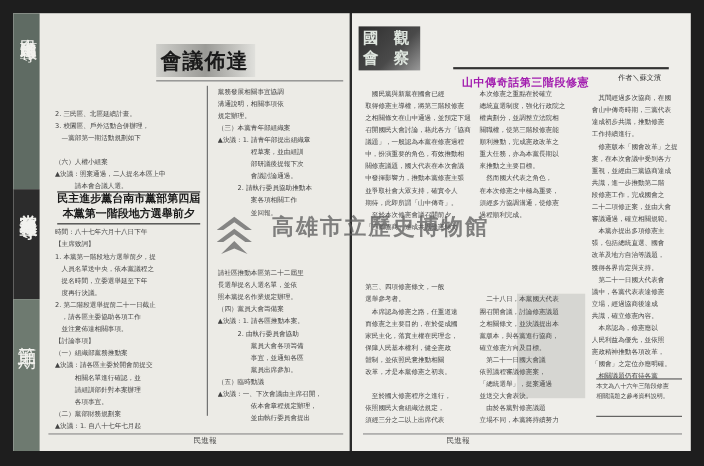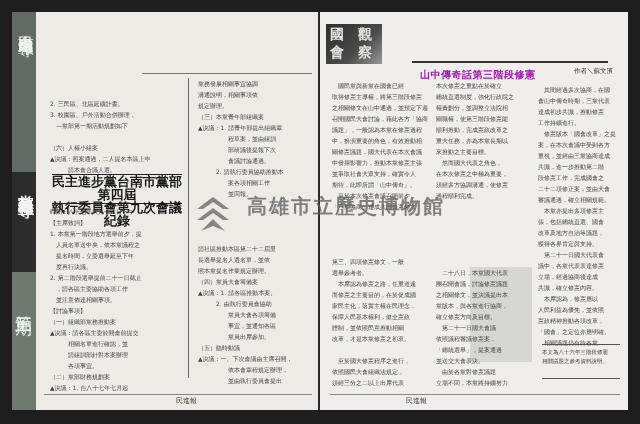--- a/index.html
+++ b/index.html
@@ -19,30 +19,30 @@
   .vt3{top:290px;font-size:17px;letter-spacing:2px;}
   
   .lhead{position:absolute;left:130px;top:28px;width:90px;height:30px;background:linear-gradient(90deg,#cfcfcb,#9a9a96 50%,#e0e0dc);}
   .lhead span{position:absolute;left:4px;top:3px;font-size:19px;font-weight:bold;color:#1b1b1b;letter-spacing:1px;}
   .lhead-line{position:absolute;left:130px;top:61px;width:170px;height:1px;background:#777;}
   .col{position:absolute;font-size:6px;line-height:11px;color:#444;}
   .col p{margin:0;white-space:nowrap;overflow:hidden;}
   .lc1{left:38px;top:86px;width:132px;}
   .lc2{left:186px;top:66px;width:112px;}
   .colsep{position:absolute;left:176px;top:66px;width:1px;height:300px;background:#666;}
-  .boxhead{position:absolute;left:40px;top:162px;width:130px;height:28px;border-top:1.5px solid #222;border-bottom:1.5px solid #222;font-size:13px;font-weight:bold;line-height:13px;color:#1a1a1a;text-align:center;}
+  .boxhead{position:absolute;left:40px;top:162px;width:130px;height:28px;border-top:1.5px solid #222;border-bottom:1.5px solid #222;font-size:10px;font-weight:bold;line-height:13px;color:#1a1a1a;text-align:center;}
   .footrule{position:absolute;height:1px;background:#888;}
   .pagelogo{position:absolute;font-size:7px;color:#444;}
   
   .rlogo{position:absolute;left:6px;top:12px;width:56px;height:40px;background:linear-gradient(135deg,#2e2e2e,#4a4a4a 60%,#999);}
   .rlogo span{position:absolute;color:#dfe6df;font-weight:bold;font-size:14px;}
   .rl1{left:4px;top:2px;} .rl2{left:32px;top:2px;} .rl3{left:4px;top:20px;} .rl4{left:32px;top:20px;}
   .rtitle{position:absolute;left:100px;top:30px;font-size:10px;font-weight:bold;color:#a21caf;letter-spacing:0.5px;white-space:nowrap;margin-top:26px;}
   .rtitle-line{position:absolute;left:92px;top:49px;width:196px;height:1.5px;background:#333;}
-  .author{position:absolute;left:254px;top:55px;font-size:6.5px;color:#333;}
+  .author{position:absolute;left:242px;top:55px;font-size:6.5px;color:#333;}
   .rc1{left:12px;top:68px;width:100px;}
   .rc2{left:116px;top:68px;width:96px;}
   .rc3{left:218px;top:72px;width:80px;}
   .shade{position:absolute;left:150px;top:255px;width:62px;height:95px;background:#d6d6d2;}
   .notebox{position:absolute;left:222px;top:332px;width:78px;height:30px;border-top:1px solid #555;border-bottom:1px solid #555;font-size:5.5px;line-height:9px;color:#444;padding-top:3px;}
   
   .wm{position:absolute;left:195px;top:193px;width:310px;height:50px;pointer-events:none;}
   .wm-logo{position:absolute;left:0;top:2px;width:36px;height:40px;}
   .wm-zh{position:absolute;left:52px;top:0;font-size:20px;color:rgba(90,90,90,0.75);letter-spacing:2px;white-space:nowrap;font-weight:bold;}
   .wm-en{position:absolute;left:52px;top:28px;font-size:11px;color:rgba(110,110,110,0.7);letter-spacing:1px;white-space:nowrap;}
@@ -53,35 +53,38 @@
 <div class="page left">
   <div class="sidebar">
     <div class="sb-top"></div>
     <div class="sb-mid"></div>
     <div class="sb-bot"></div>
     <div class="vtext vt1">台南民進報導</div>
     <div class="vtext vt2">黨務報導</div>
     <div class="vtext vt3">第三期</div>
   </div>
 
+  <div class="lhead">
+    <span>會議佈達</span>
+  </div>
   <div class="lhead-line"></div>
 
   <div class="col lc1" style="top:86px;">
     <p>2. 三民區、北區延續計畫。</p>
     <p>3. 校園區、戶外活動合併辦理，</p>
     <p>　—黨部第一期活動規劃如下</p>
     <p>&nbsp;</p>
     <p>（六）人權小組案</p>
     <p>▲決議：照案通過，二人提名本區上申</p>
     <p>　　　請本會合議人選。</p>
   </div>
 
   <div class="boxhead">
     <div>民主進步黨台南市黨部第四屆</div>
-    <div>執行委員會第九次會議紀錄</div>
+    <div>本黨第一階段地方選舉前夕</div>
   </div>
 
   <div class="col lc1" style="top:194px;">
     <p>時間：八十七年六月十八日下午</p>
     <p>【主席致詞】</p>
     <p>1. 本黨第一階段地方選舉前夕，提</p>
     <p>　人員名單送中央，依本黨議程之</p>
     <p>　提名時間，立委選舉延至下年</p>
     <p>　度再行決議。</p>
     <p>2. 第二階段選舉提前二十一日截止</p>

